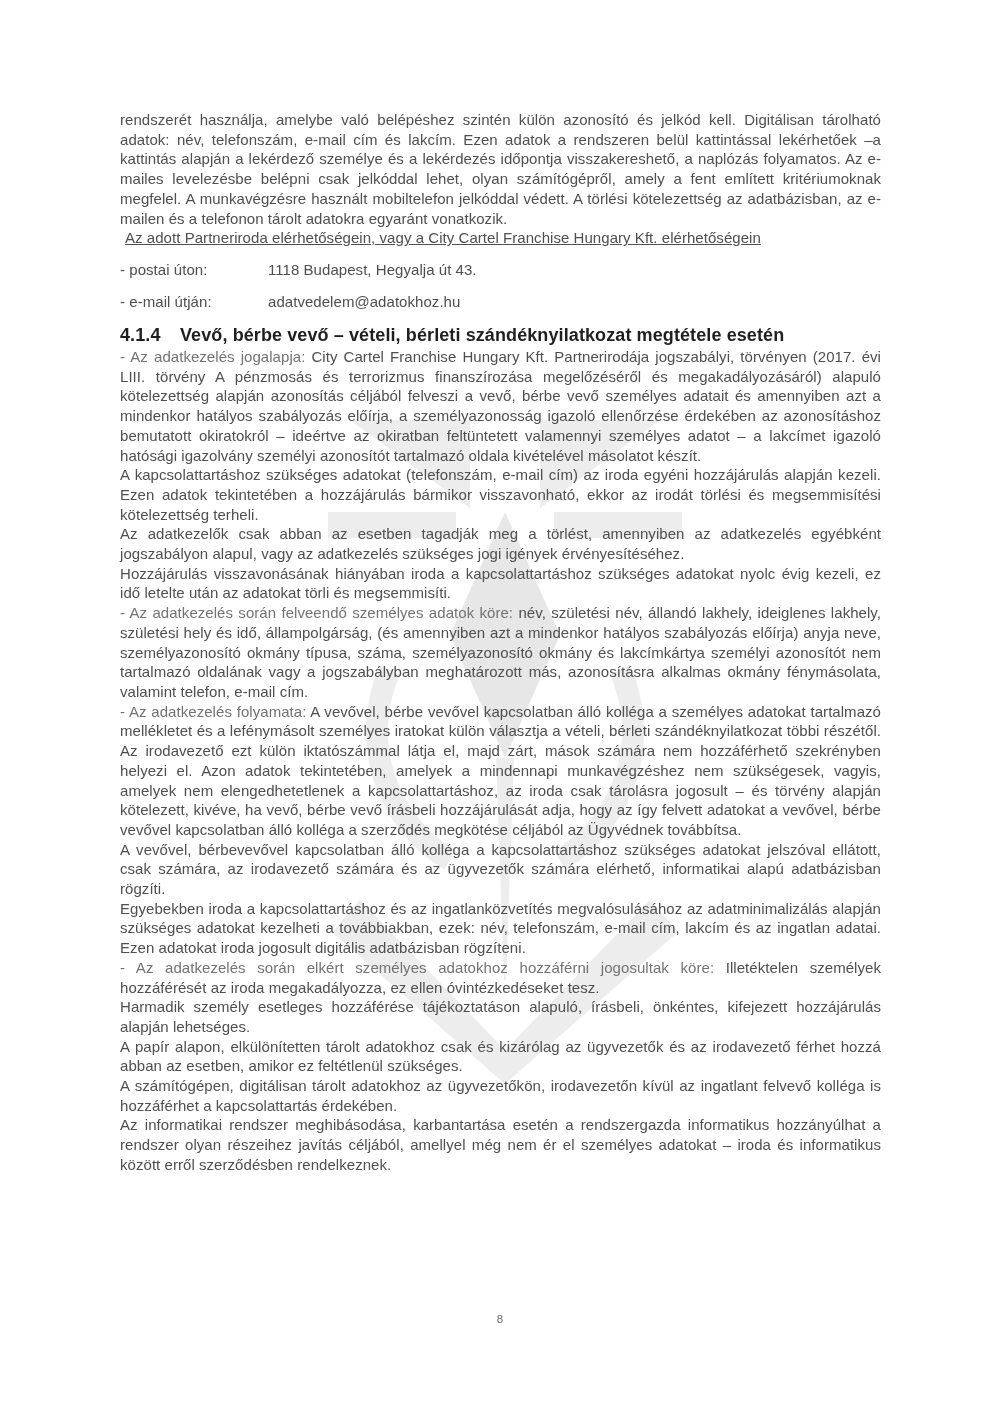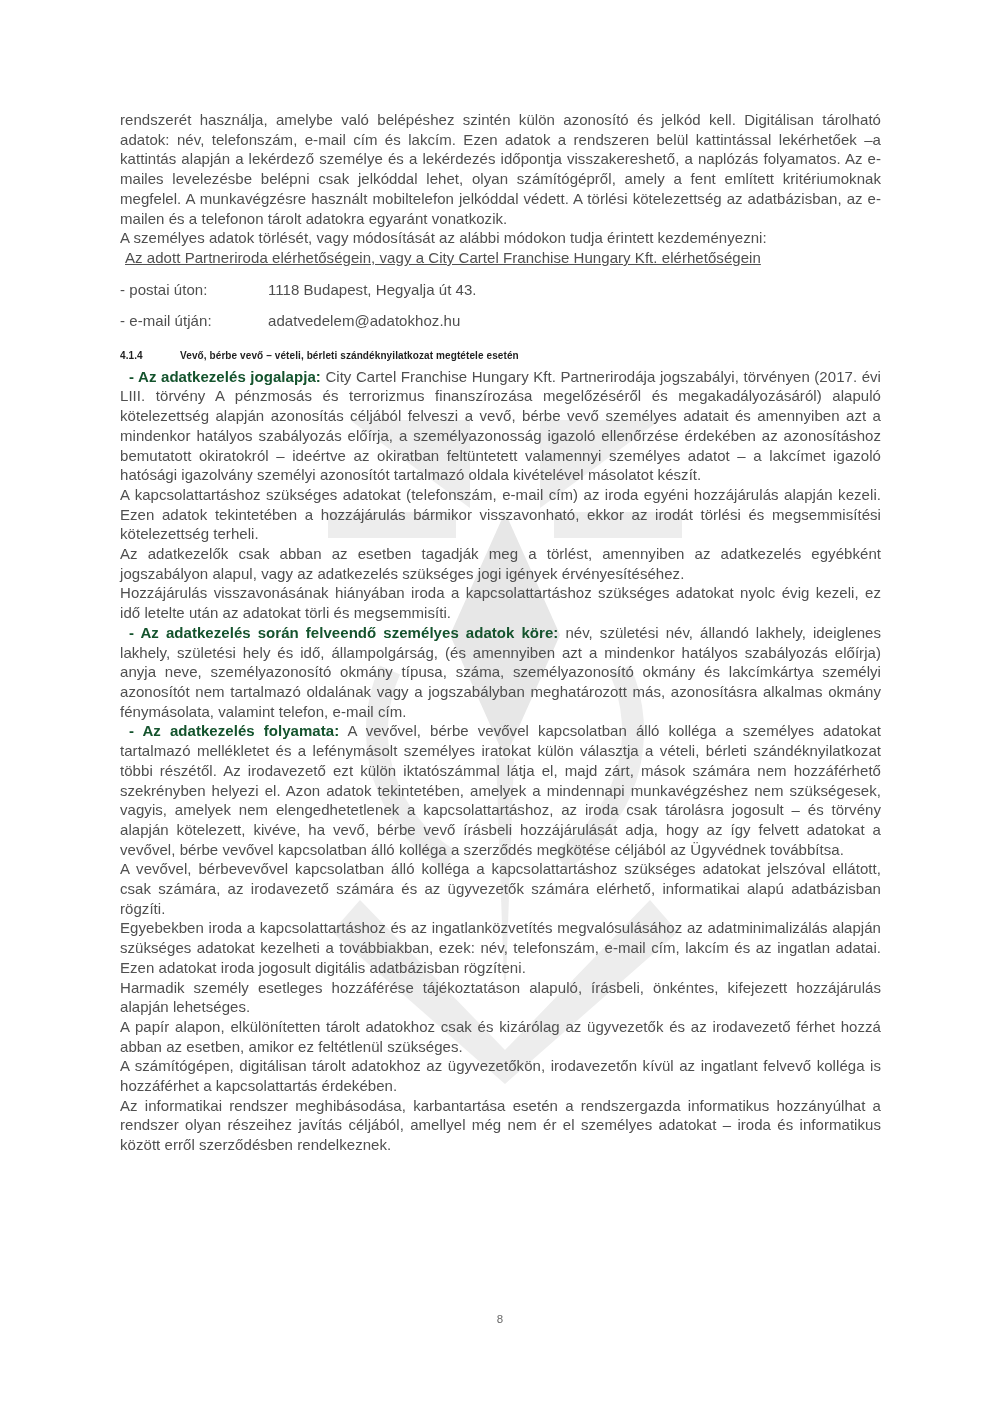--- a/index.html
+++ b/index.html
@@ -21,28 +21,28 @@
   .content {
     position: relative;
     z-index: 1;
     padding: 110px 119px 0 120px;
     font-size: 15px;
     line-height: 19.7px;
     letter-spacing: 0.05px;
   }
   .content p { margin: 0; }
   .just { text-align: justify; }
-  strong.lead { font-weight: bold; color: #14532d; margin-left: 9px; }
+  strong.lead { font-weight: normal; color: #737373; }
   strong.lead:empty { display: none; }
   .partner-line { padding-left: 5px; text-decoration: underline; }
   .contact-row { display: flex; margin-top: 12px; }
   .contact-label { flex: 0 0 148px; width: 148px; }
   .heading {
     margin: 15px 0 1px 0;
-    font-size: 10px;
+    font-size: 18px;
     font-weight: bold;
     color: #1f1f1f;
     letter-spacing: 0.1px;
   }
   .h-num { display: inline-block; min-width: 60px; }
   .page-number {
     position: absolute;
     left: 0; right: 0;
     top: 1313px;
     text-align: center;
@@ -68,21 +68,20 @@
       <polygon points="330,480 185,630 185,664 358,512"></polygon>
     </g>
     <path d="M70,250 A150 150 0 0 0 130,440" stroke="#ededed" stroke-width="22" fill="none"></path>
     <path d="M300,250 A150 150 0 0 1 240,440" stroke="#ededed" stroke-width="22" fill="none"></path>
   </svg>
 
   <div class="content">
 
     <p class="just">rendszerét használja, amelybe való belépéshez szintén külön azonosító és jelkód kell. Digitálisan tárolható adatok: név, telefonszám, e-mail cím és lakcím. Ezen adatok a rendszeren belül kattintással lekérhetőek –a kattintás alapján a lekérdező személye és a lekérdezés időpontja visszakereshető, a naplózás folyamatos. Az e-mailes levelezésbe belépni csak jelkóddal lehet, olyan számítógépről, amely a fent említett kritériumoknak megfelel. A munkavégzésre használt mobiltelefon jelkóddal védett. A törlési kötelezettség az adatbázisban, az e-mailen és a telefonon tárolt adatokra egyaránt vonatkozik.</p>
 
-    <p class="just">A személyes adatok törlését, vagy módosítását az alábbi módokon tudja érintett kezdeményezni:</p>
 
     <p class="partner-line">Az adott Partneriroda elérhetőségein, vagy a City Cartel Franchise Hungary Kft. elérhetőségein</p>
 
     <div class="contact-row">
       <span class="contact-label">- postai úton:</span>
       <span class="contact-value">1118 Budapest, Hegyalja út 43.</span>
     </div>
     <div class="contact-row">
       <span class="contact-label">- e-mail útján:</span>
       <span class="contact-value">adatvedelem@adatokhoz.hu</span>
@@ -110,20 +109,23 @@
     <p class="just">
       <strong class="lead">- Az adatkezelés folyamata:</strong> <span>A vevővel, bérbe vevővel kapcsolatban álló kolléga a személyes adatokat tartalmazó mellékletet és a lefénymásolt személyes iratokat külön választja a vételi, bérleti szándéknyilatkozat többi részétől. Az irodavezető ezt külön iktatószámmal látja el, majd zárt, mások számára nem hozzáférhető szekrényben helyezi el.  Azon adatok tekintetében, amelyek a mindennapi munkavégzéshez nem szükségesek, vagyis, amelyek nem elengedhetetlenek a kapcsolattartáshoz, az iroda csak tárolásra jogosult – és törvény alapján kötelezett, kivéve, ha vevő, bérbe vevő írásbeli hozzájárulását adja, hogy az így felvett adatokat a vevővel, bérbe vevővel kapcsolatban álló kolléga a szerződés megkötése céljából az Ügyvédnek továbbítsa.</span>
     </p>
     <p class="just">
        <span>A vevővel, bérbevevővel kapcsolatban álló kolléga a kapcsolattartáshoz szükséges adatokat jelszóval ellátott, csak számára, az irodavezető számára és az ügyvezetők számára elérhető, informatikai alapú adatbázisban rögzíti.</span>
     </p>
     <p class="just">
        <span>Egyebekben iroda a kapcsolattartáshoz és az ingatlanközvetítés megvalósulásához az adatminimalizálás alapján szükséges adatokat kezelheti a továbbiakban, ezek: név, telefonszám, e-mail cím, lakcím és az ingatlan adatai. Ezen adatokat iroda jogosult digitális adatbázisban rögzíteni.</span>
     </p>
     <p class="just">
+      <strong class="lead">- Az adatkezelés során elkért személyes adatokhoz hozzáférni jogosultak köre:</strong> <span>Illetéktelen személyek hozzáférését az iroda megakadályozza, ez ellen óvintézkedéseket tesz.</span>
+    </p>
+    <p class="just">
        <span>Harmadik személy esetleges hozzáférése tájékoztatáson alapuló, írásbeli, önkéntes, kifejezett hozzájárulás alapján lehetséges.</span>
     </p>
     <p class="just">
        <span>A papír alapon, elkülönítetten tárolt adatokhoz csak és kizárólag az ügyvezetők és az irodavezető férhet hozzá abban az esetben, amikor ez feltétlenül szükséges.</span>
     </p>
     <p class="just">
        <span>A számítógépen, digitálisan tárolt adatokhoz az ügyvezetőkön, irodavezetőn kívül az ingatlant felvevő kolléga is hozzáférhet a kapcsolattartás érdekében.</span>
     </p>
     <p class="just">
        <span>Az informatikai rendszer meghibásodása, karbantartása esetén a rendszergazda informatikus hozzányúlhat a rendszer olyan részeihez javítás céljából, amellyel még nem ér el személyes adatokat – iroda és informatikus között erről szerződésben rendelkeznek.</span>

